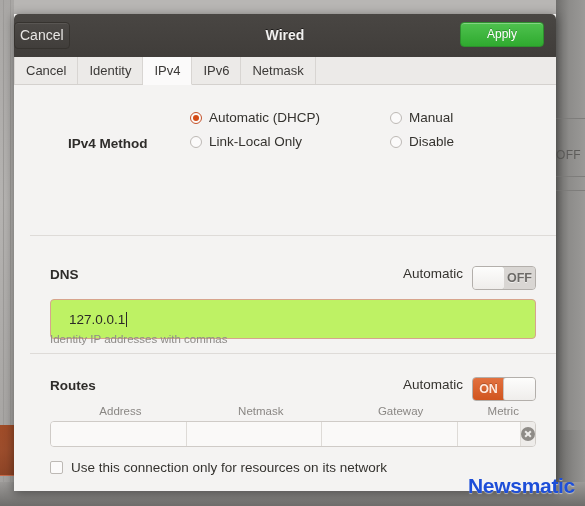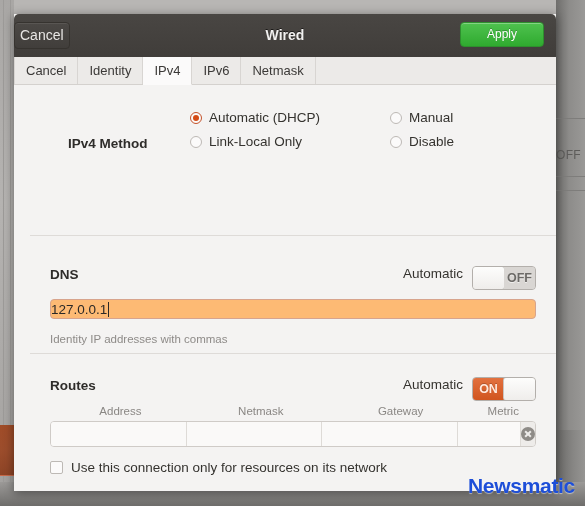--- a/index.html
+++ b/index.html
@@ -288,28 +288,28 @@
   }
   .switch.on .knob { order: 2; }
   .switch.on .side { order: 1; }
 
   
   .dns-input {
     position: absolute;
     left: 36px;
     right: 20px;
     top: 214px;
-    height: 20px;
-    background: #fdba74;
+    height: 40px;
+    background: #bef264;
     border: 1px solid #d7a48d;
     border-radius: 4px;
     box-sizing: border-box;
     display: flex;
     align-items: center;
-    padding-left: 0;
+    padding-left: 18px;
     font-size: 13.5px;
     color: #2b2927;
   }
   .caret {
     display: inline-block;
     width: 1px;
     height: 15px;
     background: #2b2927;
     margin-left: 1px;
   }

